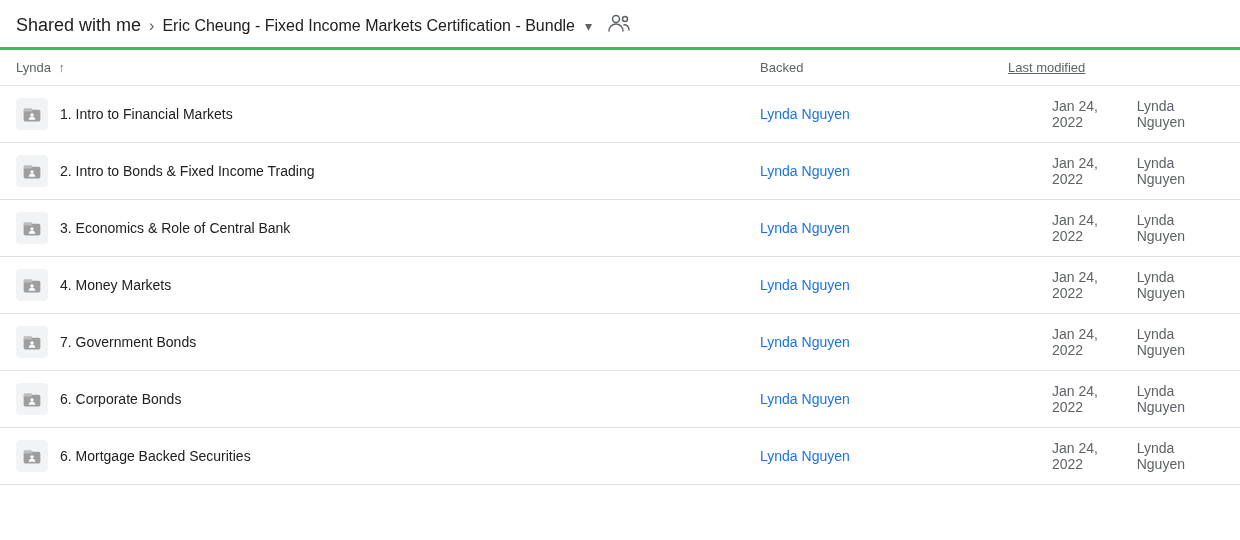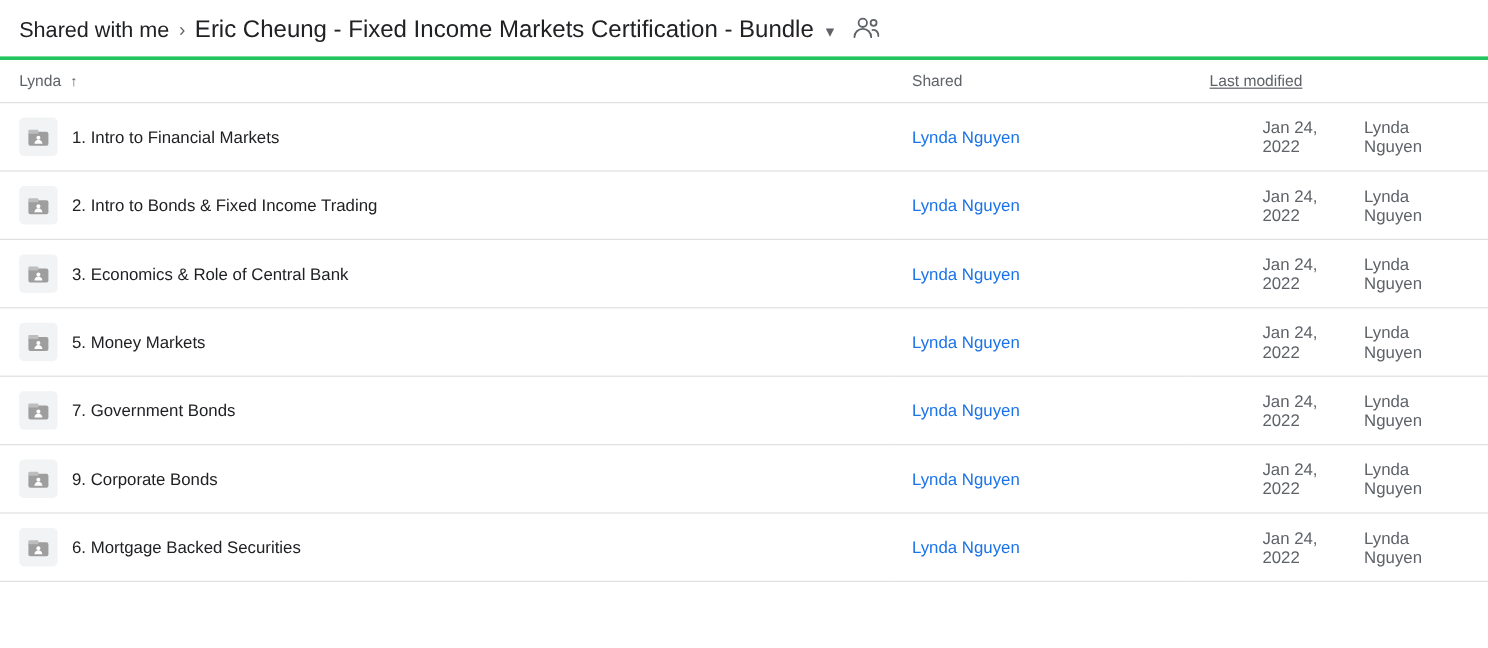--- a/index.html
+++ b/index.html
@@ -30,21 +30,21 @@
       font-weight: 400;
       cursor: pointer;
       text-decoration: none;
     }
     .breadcrumb-chevron {
       color: #5f6368;
       font-size: 16px;
     }
     .breadcrumb-current {
       color: #202124;
-      font-size: 20px;
+      font-size: 16px;
       font-weight: 400;
     }
     .breadcrumb-dropdown {
       cursor: pointer;
       color: #5f6368;
       font-size: 14px;
       margin-left: 2px;
     }
     .breadcrumb-people {
       margin-left: 8px;
@@ -150,21 +150,21 @@
   </span>
 </div>
 
 <table class="file-table">
   <thead>
     <tr>
       <th class="th-name">
         <span>Lynda</span>
         <span class="sort-arrow">↑</span>
       </th>
-      <th class="th-owner">Shared</th>
+      <th class="th-owner">Backed</th>
       <th class="th-modified">Last modified</th>
     </tr>
   </thead>
   <tbody id="table-body">
   <tr>
         <td>
       <div class="name-cell">
         <div class="folder-icon">
           <svg viewBox="0 0 24 24" fill="none" xmlns="http://www.w3.org/2000/svg">
             <rect x="2" y="7" width="20" height="14" rx="2" fill="#9e9e9e"></rect>
@@ -240,21 +240,21 @@
         <div class="folder-icon">
           <svg viewBox="0 0 24 24" fill="none" xmlns="http://www.w3.org/2000/svg">
             <rect x="2" y="7" width="20" height="14" rx="2" fill="#9e9e9e"></rect>
             <path d="M2 7h8l2-3h10" stroke="#9e9e9e" stroke-width="0"></path>
             <rect x="2" y="5" width="10" height="4" rx="1" fill="#bdbdbd"></rect>
 
             <circle cx="12" cy="13" r="2" fill="white"></circle>
             <path d="M8 19c0-2.2 1.8-4 4-4s4 1.8 4 4" fill="white"></path>
           </svg>
         </div>
-        <span class="file-name">5. Money Markets</span>
+        <span class="file-name">4. Money Markets</span>
       </div>
     </td>
         <td class="owner-cell">Lynda Nguyen</td>
         <td>
           <div class="modified-cell">
             <span class="modified-date">Jan 24, 2022</span>
             <span class="modified-by">Lynda Nguyen</span>
           </div>
         </td>
       </tr>
@@ -288,21 +288,21 @@
         <div class="folder-icon">
           <svg viewBox="0 0 24 24" fill="none" xmlns="http://www.w3.org/2000/svg">
             <rect x="2" y="7" width="20" height="14" rx="2" fill="#9e9e9e"></rect>
             <path d="M2 7h8l2-3h10" stroke="#9e9e9e" stroke-width="0"></path>
             <rect x="2" y="5" width="10" height="4" rx="1" fill="#bdbdbd"></rect>
 
             <circle cx="12" cy="13" r="2" fill="white"></circle>
             <path d="M8 19c0-2.2 1.8-4 4-4s4 1.8 4 4" fill="white"></path>
           </svg>
         </div>
-        <span class="file-name">9. Corporate Bonds</span>
+        <span class="file-name">6. Corporate Bonds</span>
       </div>
     </td>
         <td class="owner-cell">Lynda Nguyen</td>
         <td>
           <div class="modified-cell">
             <span class="modified-date">Jan 24, 2022</span>
             <span class="modified-by">Lynda Nguyen</span>
           </div>
         </td>
       </tr>

